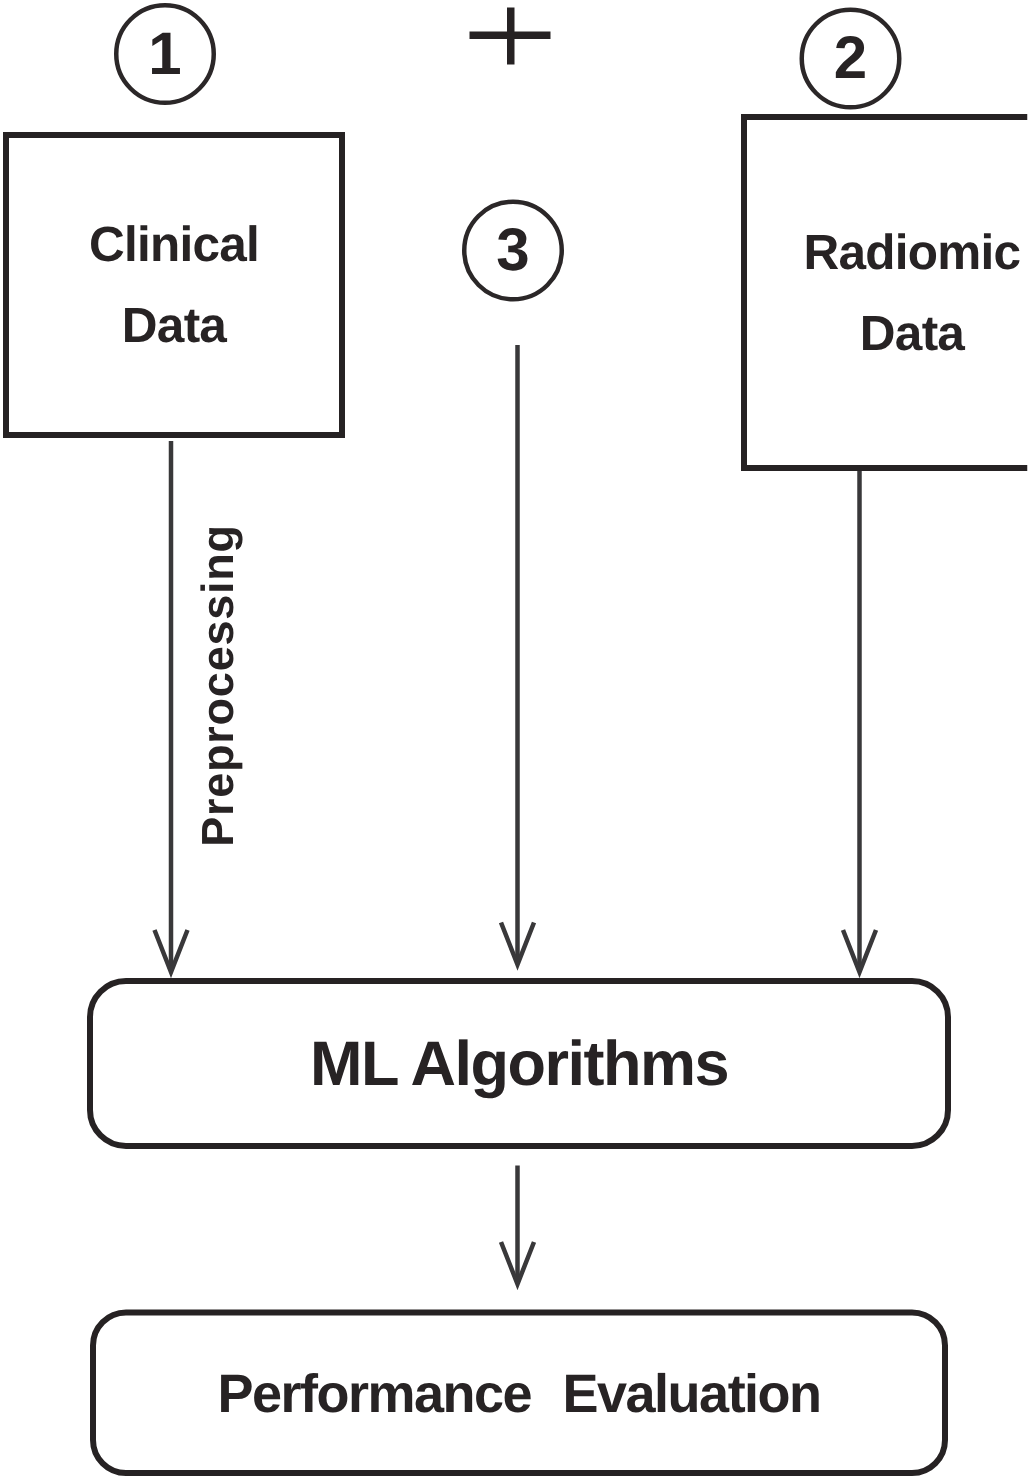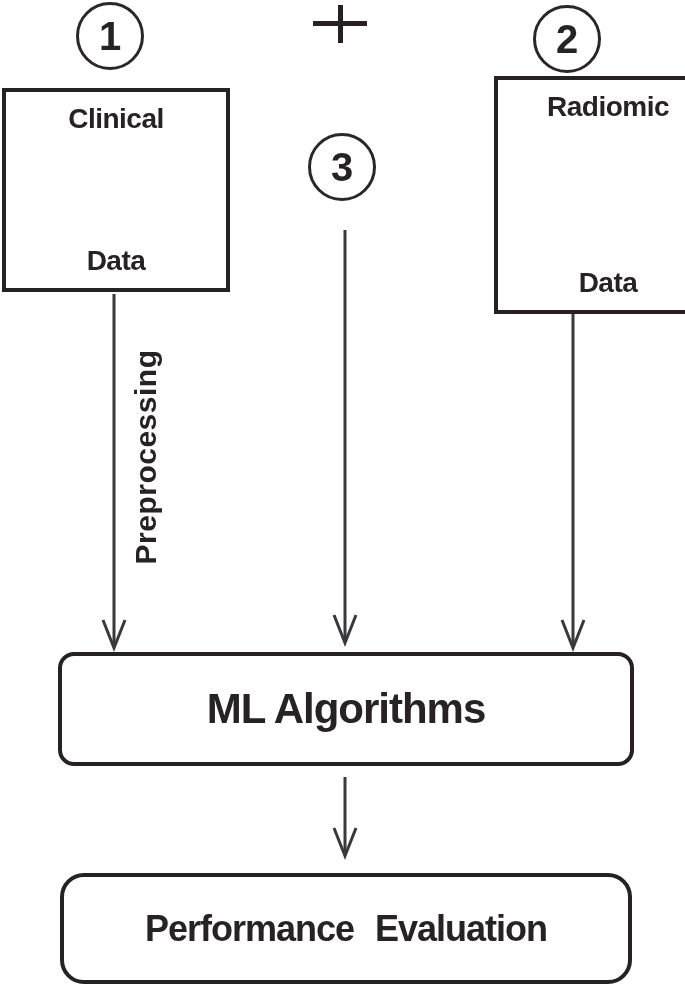--- a/index.html
+++ b/index.html
@@ -45,22 +45,22 @@
   .data-box {
     position: absolute;
     width: 228px;
     height: 204px;
     border: 4px solid #262223;
     box-sizing: border-box;
     background: #ffffff;
     display: flex;
     flex-direction: column;
     align-items: center;
-    justify-content: space-between;
-    font-size: 28px;
+    justify-content: center;
+    font-size: 33px;
     font-weight: 700;
     line-height: 54px;
     text-align: center;
     letter-spacing: -0.5px;
   }
   .clinical-box { left: 2px; top: 88px; }
   .radiomic-box { left: 457px; top: 76px; height: 238px; margin-left: 37px; }
 
   .rot-label {
     position: absolute;
@@ -69,21 +69,21 @@
     transform: translate(-50%, -50%) rotate(-90deg);
     white-space: nowrap;
     font-size: 30px;
     font-weight: 700;
     letter-spacing: 0.5px;
   }
 
   .round-box {
     position: absolute;
     border: 4px solid #262223;
-    border-radius: 16px;
+    border-radius: 26px;
     box-sizing: border-box;
     background: #ffffff;
     display: flex;
     align-items: center;
     justify-content: center;
     font-weight: 700;
     text-align: center;
   }
   .ml-box {
     left: 58px; top: 652px;

